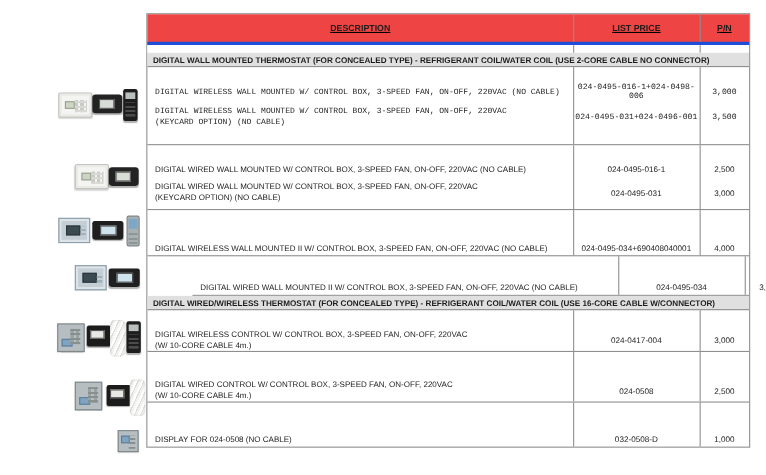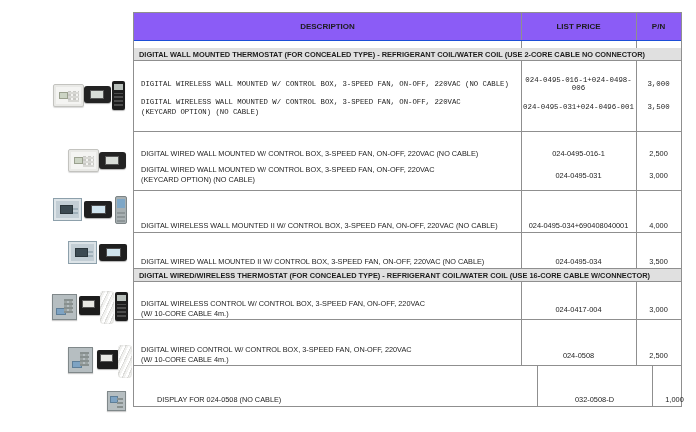--- a/index.html
+++ b/index.html
@@ -4,21 +4,21 @@
 <style>
   * { margin:0; padding:0; box-sizing:border-box; }
   html,body { width:696px; height:432px; background:#ffffff; overflow:hidden;
     font-family:"Liberation Sans", sans-serif; }
   #page { position:relative; width:696px; height:432px; background:#ffffff; }
 
   
   #pricetable { position:absolute; left:133px; top:12px; width:549px;
     border:1px solid #8f8f8f; background:#fff; }
   .hrow { position:relative; display:grid; grid-template-columns:387px 115px 45px;
-    height:28px; background:#8b5cf6; border-bottom:1px solid #1d4ed8; }
+    height:28px; background:#ef4444; border-bottom:3px solid #1d4ed8;text-decoration:underline; }
   .hcell { display:flex; align-items:center; justify-content:center; text-align:center;
     font-size:8px; font-weight:bold; color:#1c1c1c; line-height:1.2; }
   .gaprow { position:relative; height:7px; background:#fff; }
   .secrow { position:relative; height:13px; background:#e0e0e0;
     border-bottom:1px solid #8f8f8f; display:flex; align-items:center; }
   .secrow .sectitle { font-size:7.4px; font-weight:bold; color:#1c1c1c;
     padding-left:5px; white-space:nowrap; }
   .trow { position:relative; display:flex; flex-direction:column;
     justify-content:flex-end; border-bottom:1px solid #8f8f8f; }
   .trow.multi { justify-content:flex-start; padding-top:15px; }
@@ -215,21 +215,21 @@
           <div class="entry">
             <div class="dcell">
               <div>DIGITAL WIRELESS WALL MOUNTED II W/ CONTROL BOX, 3-SPEED FAN, ON-OFF, 220VAC (NO CABLE)</div>
             </div>
             <div class="pcell">024-0495-034+690408040001</div>
             <div class="prcell">4,000</div>
           </div>
           <span class="vline v1"></span>
           <span class="vline v2"></span>
         </div>
-        <div class="trow" style="height: 36px;">
+        <div class="trow" style="height: 36px; margin-left: 41px;">
           <div class="entry">
             <div class="dcell">
               <div>DIGITAL WIRED WALL MOUNTED II W/ CONTROL BOX, 3-SPEED FAN, ON-OFF, 220VAC (NO CABLE)</div>
             </div>
             <div class="pcell">024-0495-034</div>
             <div class="prcell">3,500</div>
           </div>
           <span class="vline v1"></span>
           <span class="vline v2"></span>
         </div>
@@ -253,21 +253,21 @@
             <div class="dcell">
               <div>DIGITAL WIRED CONTROL W/ CONTROL BOX, 3-SPEED FAN, ON-OFF, 220VAC</div>
               <div>(W/ 10-CORE CABLE 4m.)</div>
             </div>
             <div class="pcell">024-0508</div>
             <div class="prcell">2,500</div>
           </div>
           <span class="vline v1"></span>
           <span class="vline v2"></span>
         </div>
-        <div class="trow" style="height: 40px; margin-left: 16px;">
+        <div class="trow" style="height: 40px;">
           <div class="entry">
             <div class="dcell">
               <div>DISPLAY FOR 024-0508 (NO CABLE)</div>
             </div>
             <div class="pcell">032-0508-D</div>
             <div class="prcell">1,000</div>
           </div>
           <span class="vline v1"></span>
           <span class="vline v2"></span>
         </div>

